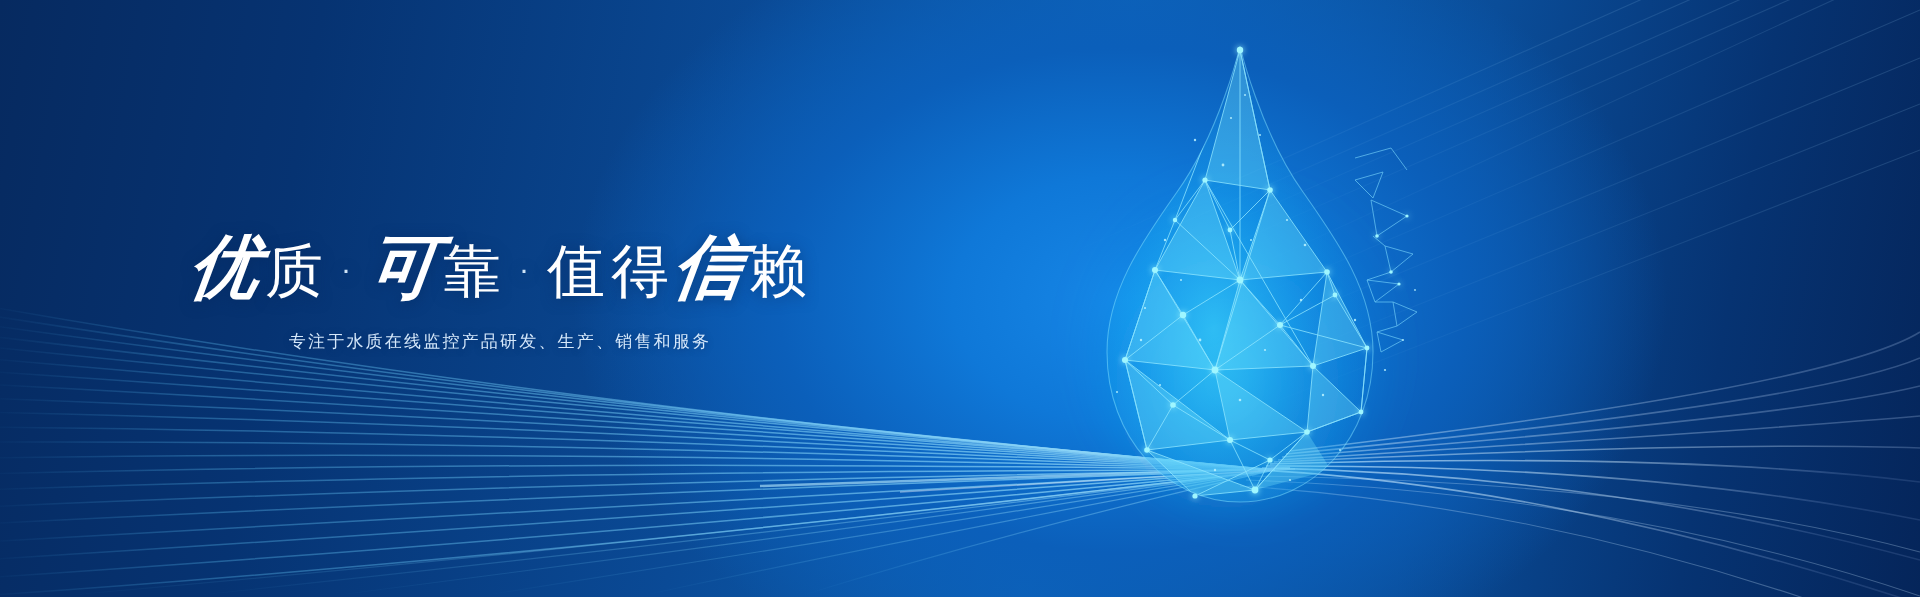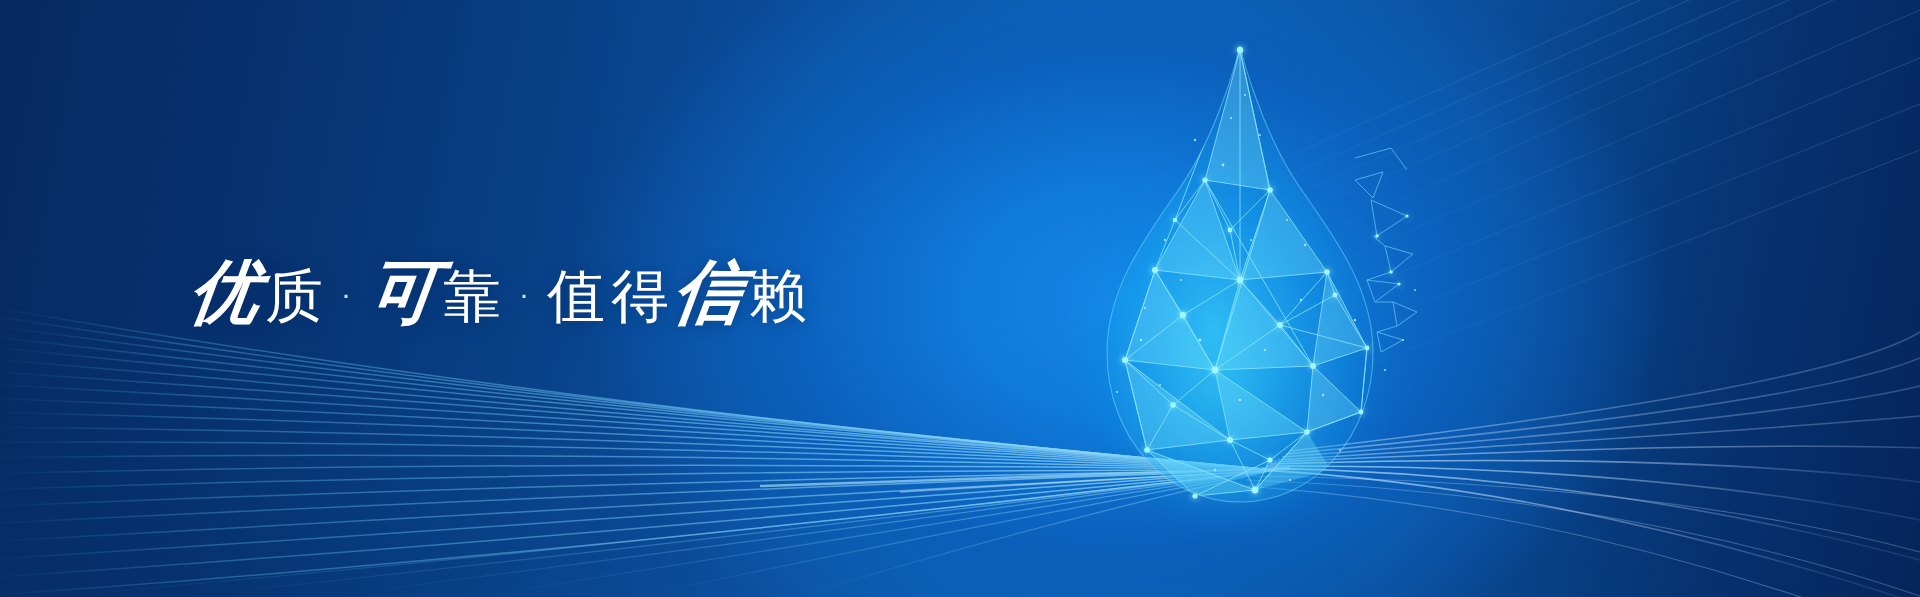--- a/index.html
+++ b/index.html
@@ -335,15 +335,16 @@
         <span class="plain">质</span>
         <span class="sep">·</span>
         <span class="brush">可</span>
         <span class="plain">靠</span>
         <span class="sep">·</span>
         <span class="plain">值</span>
         <span class="plain">得</span>
         <span class="brush">信</span>
         <span class="plain">赖</span>
       </div>
+    <div id="subtitle">专注于水质在线监控产品研发、生产、销售和服务</div>
   </div>
 
 </div>
 
 </body></html>

